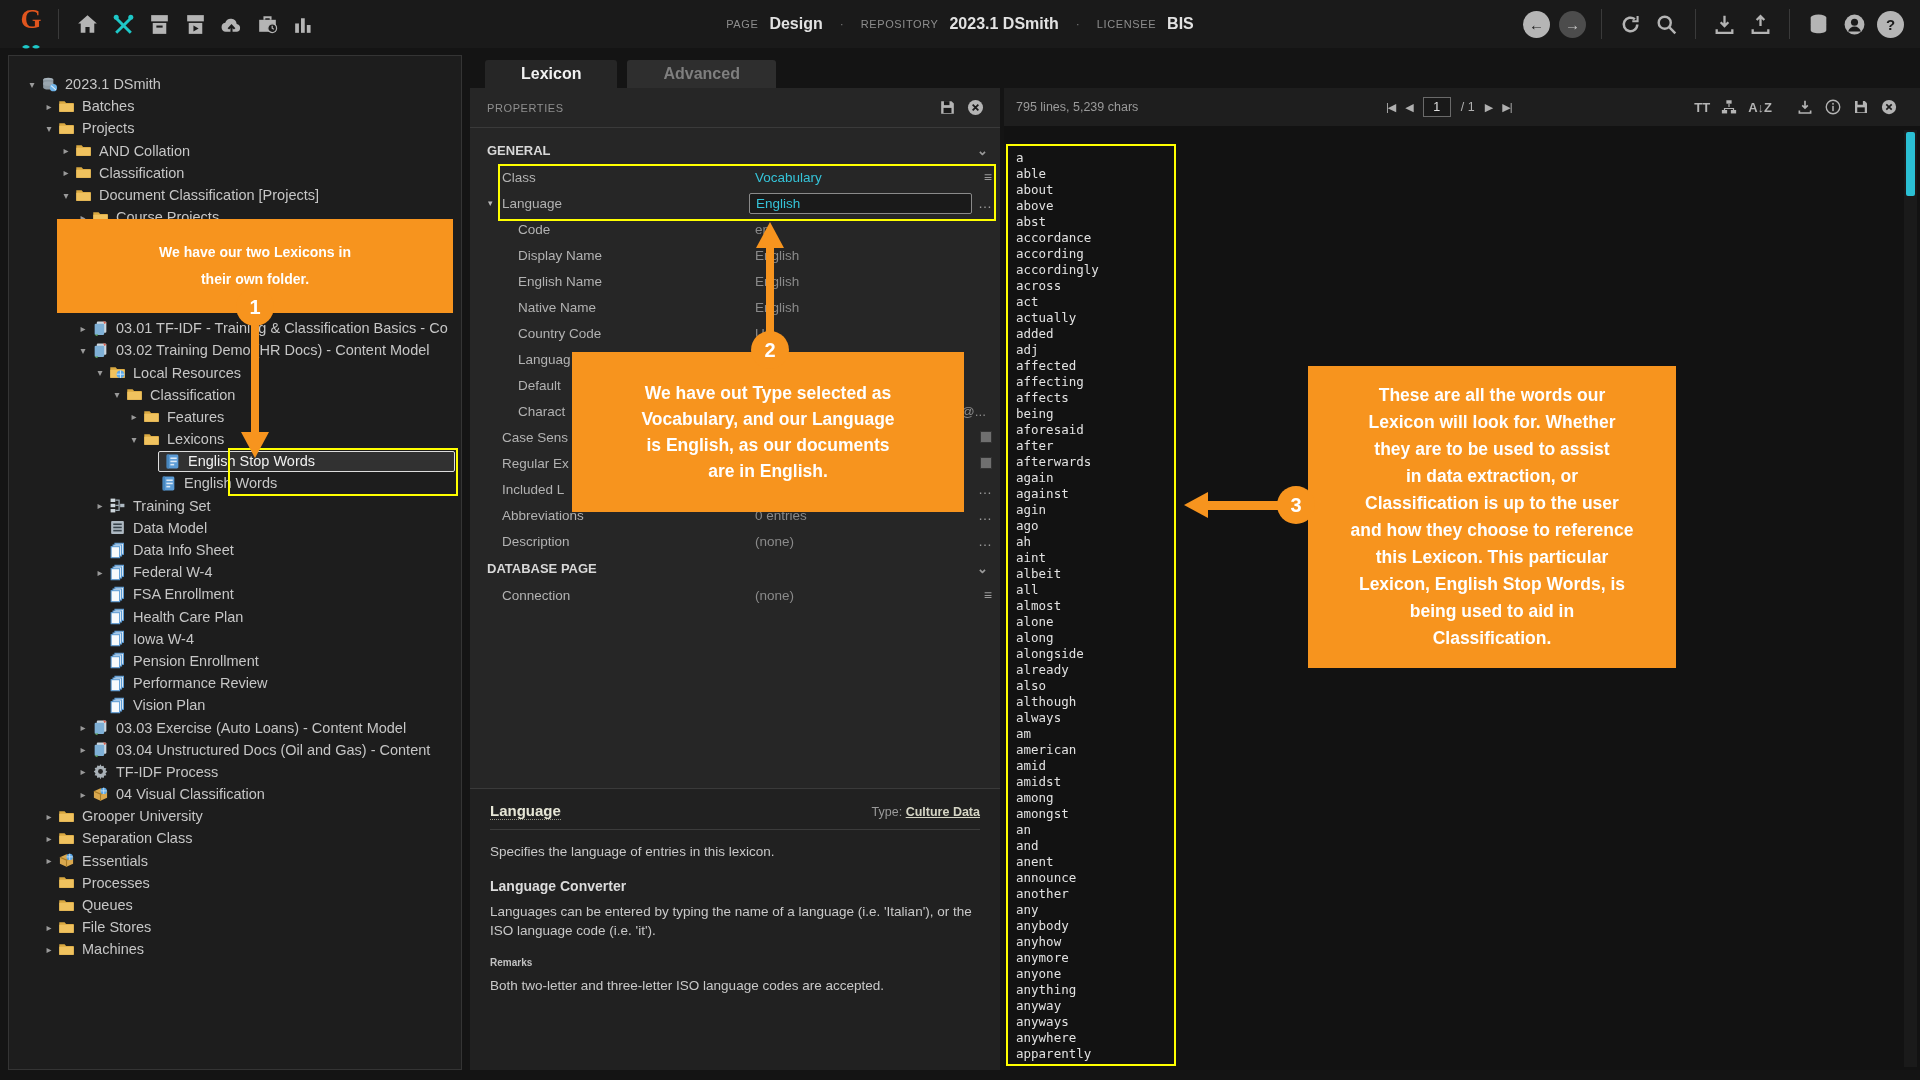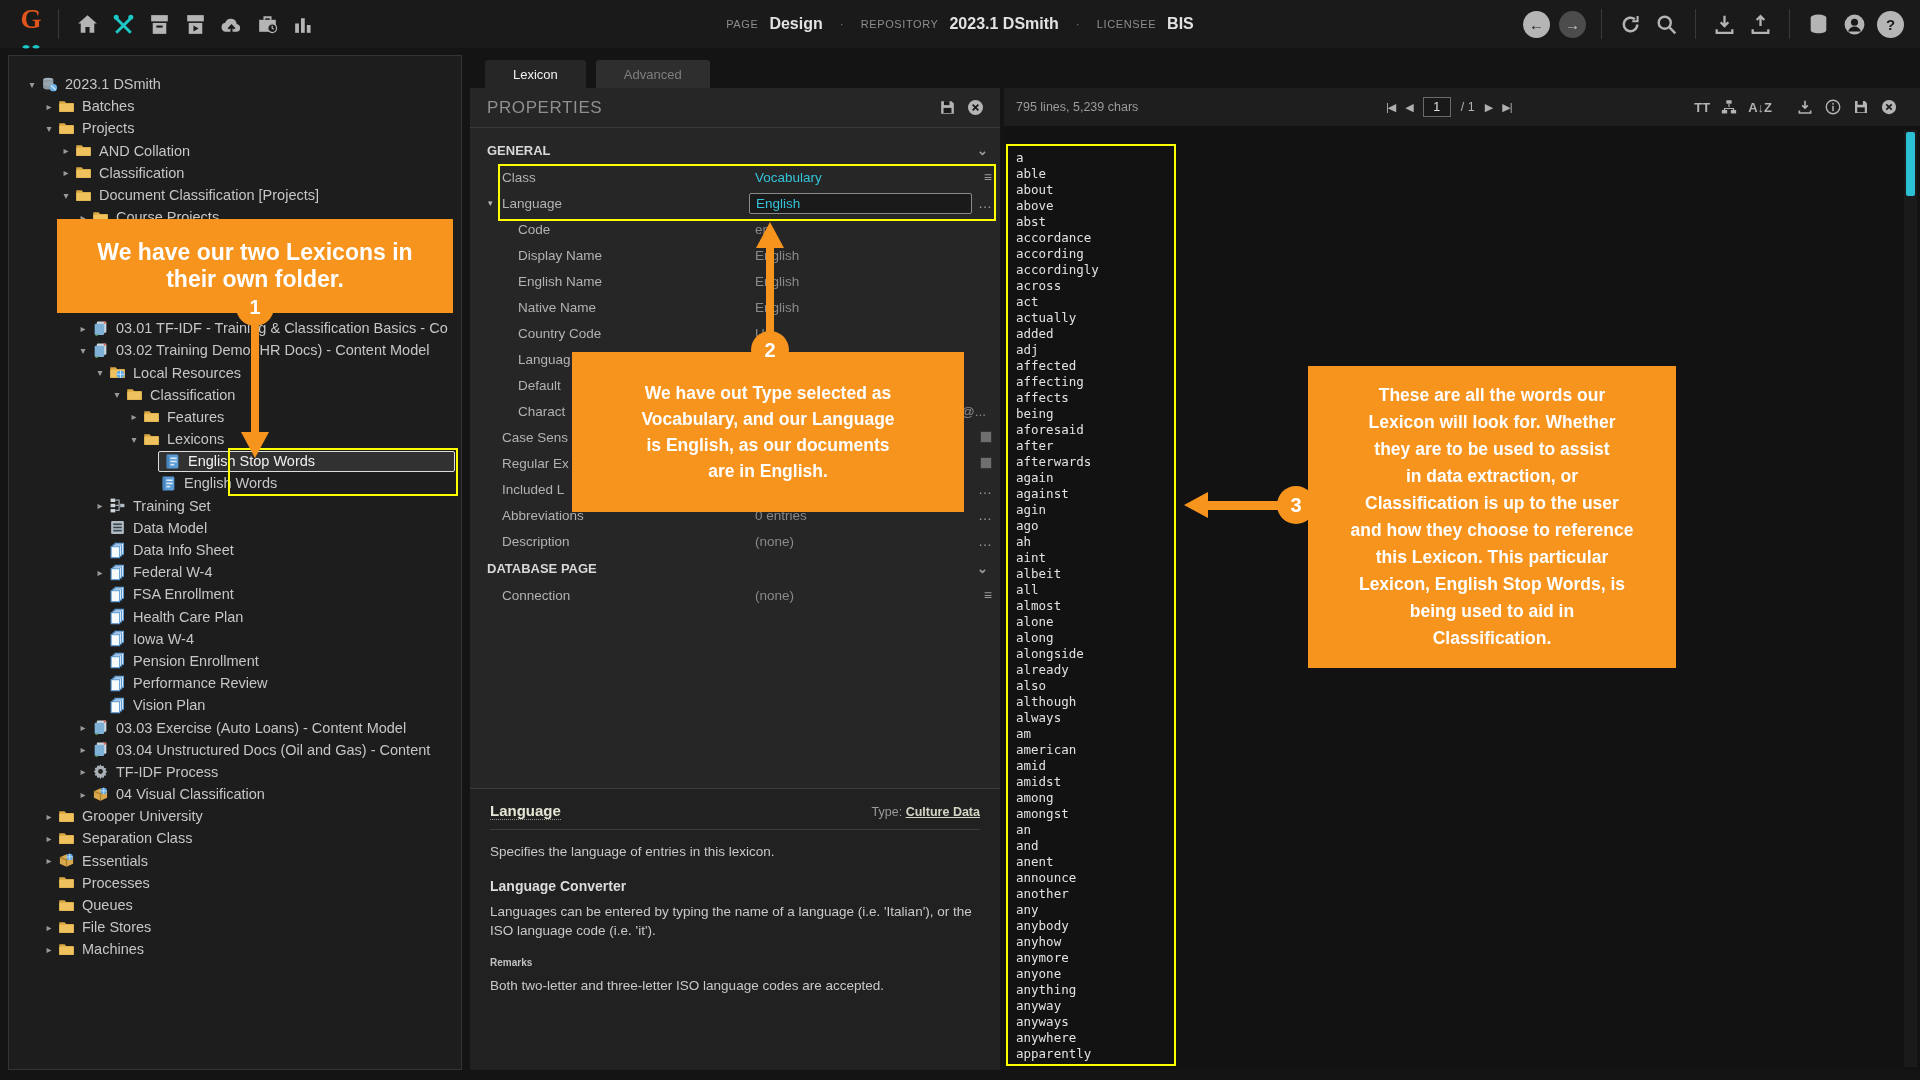--- a/index.html
+++ b/index.html
@@ -33,26 +33,26 @@
   .trow .ticon svg { width:17px; height:17px; }
   .tlabel { padding-right:6px; }
   .sel-wrap { display:flex; align-items:center; flex:1; margin-right:6px; border:1px solid #dddddd; background:#313131; border-radius:2px; height:21px; padding-left:3px; }
   .sel-wrap .tlabel { color:#f0f0f0; }
 
   
   .ybox { position:absolute; border:2px solid #ffff00; z-index:30; pointer-events:none; }
 
   
   .tab-row { position:absolute; left:485px; top:60px; height:28px; display:flex; z-index:2; }
-  .tab { height:28px; padding:0 28px; display:flex; align-items:center; font-size:13px; font-weight:normal; border-radius:3px 3px 0 0; cursor:pointer; }
+  .tab { height:28px; padding:0 36px; display:flex; align-items:center; font-size:16px; font-weight:bold; border-radius:3px 3px 0 0; cursor:pointer; }
   .tab.active { background:#262626; color:#f1f1f1; }
   .tab.inactive { background:#2e2e2e; color:#7f7f7f; margin-left:10px; }
   .mid-panel { position:absolute; left:470px; top:88px; width:530px; height:982px; background:#262626; }
   .props-bar { height:40px; border-bottom:1px solid #3a3a3a; display:flex; align-items:center; padding:0 14px 0 17px; }
-  .props-title { font-size:17px; color:#8f8f8f; letter-spacing:.6px; flex:1; }
+  .props-title { font-size:11px; color:#8f8f8f; letter-spacing:.6px; flex:1; }
   .bar-icon { width:20px; height:20px; margin-left:8px; display:inline-flex; cursor:pointer; }
   .bar-icon svg { width:19px; height:19px; }
   .pgrid { padding-top:8px; }
   .psection { height:28px; display:flex; align-items:center; padding:0 12px 0 17px; font-size:13px; font-weight:bold; color:#d8d8d8; }
   .psection .chev { flex:none; margin-left:auto; color:#9a9a9a; font-size:13px; }
   .prow { height:26px; display:flex; align-items:center; padding:0 8px 0 18px; font-size:13.5px; color:#b2b2b2; }
   .prow .pexp { width:14px; flex:none; color:#b8b8b8; font-size:9px; }
   .prow .plabel { width:253px; flex:none; overflow:hidden; white-space:nowrap; }
   .prow .plabel.ind { padding-left:16px; }
   .prow .pvalue { flex:1; color:#8a8a8a; white-space:nowrap; overflow:hidden; }
@@ -877,21 +877,21 @@
       </div>
     <div class="vscroll">
       <div class="vthumb"></div>
     </div>
   </section>
 
   <div class="ybox" style="left:228px; top:448px; width:230px; height:48px;"></div>
   <div class="ybox" style="left:498px; top:164px; width:498px; height:57px;"></div>
   <div class="ybox" style="left:1006px; top:144px; width:170px; height:922px;"></div>
 
-  <div class="callout" style="left:57px; top:219px; width:396px; height:94px; font-size:23px; line-height:27px;">We have our two Lexicons in
+  <div class="callout" style="left:57px; top:219px; width:396px; height:94px; font-size:14px; line-height:27px;">We have our two Lexicons in
 their own folder.</div>
   <div class="ashaft" style="left:251px; top:310px; width:8px; height:122px;"></div>
   <div class="ahead" style="left:241px; top:432px; border-left:14px solid transparent; border-right:14px solid transparent; border-top:26px solid #f7941e;"></div>
   <div class="cnum" style="left:236px; top:288px;">1</div>
 
   <div class="callout" style="left:572px; top:352px; width:392px; height:160px; font-size:17.5px; line-height:26px;">We have out Type selected as
 Vocabulary, and our Language
 is English, as our documents
 are in English.</div>
   <div class="ahead" style="left:756px; top:222px; border-left:14px solid transparent; border-right:14px solid transparent; border-bottom:26px solid #f7941e;"></div>

